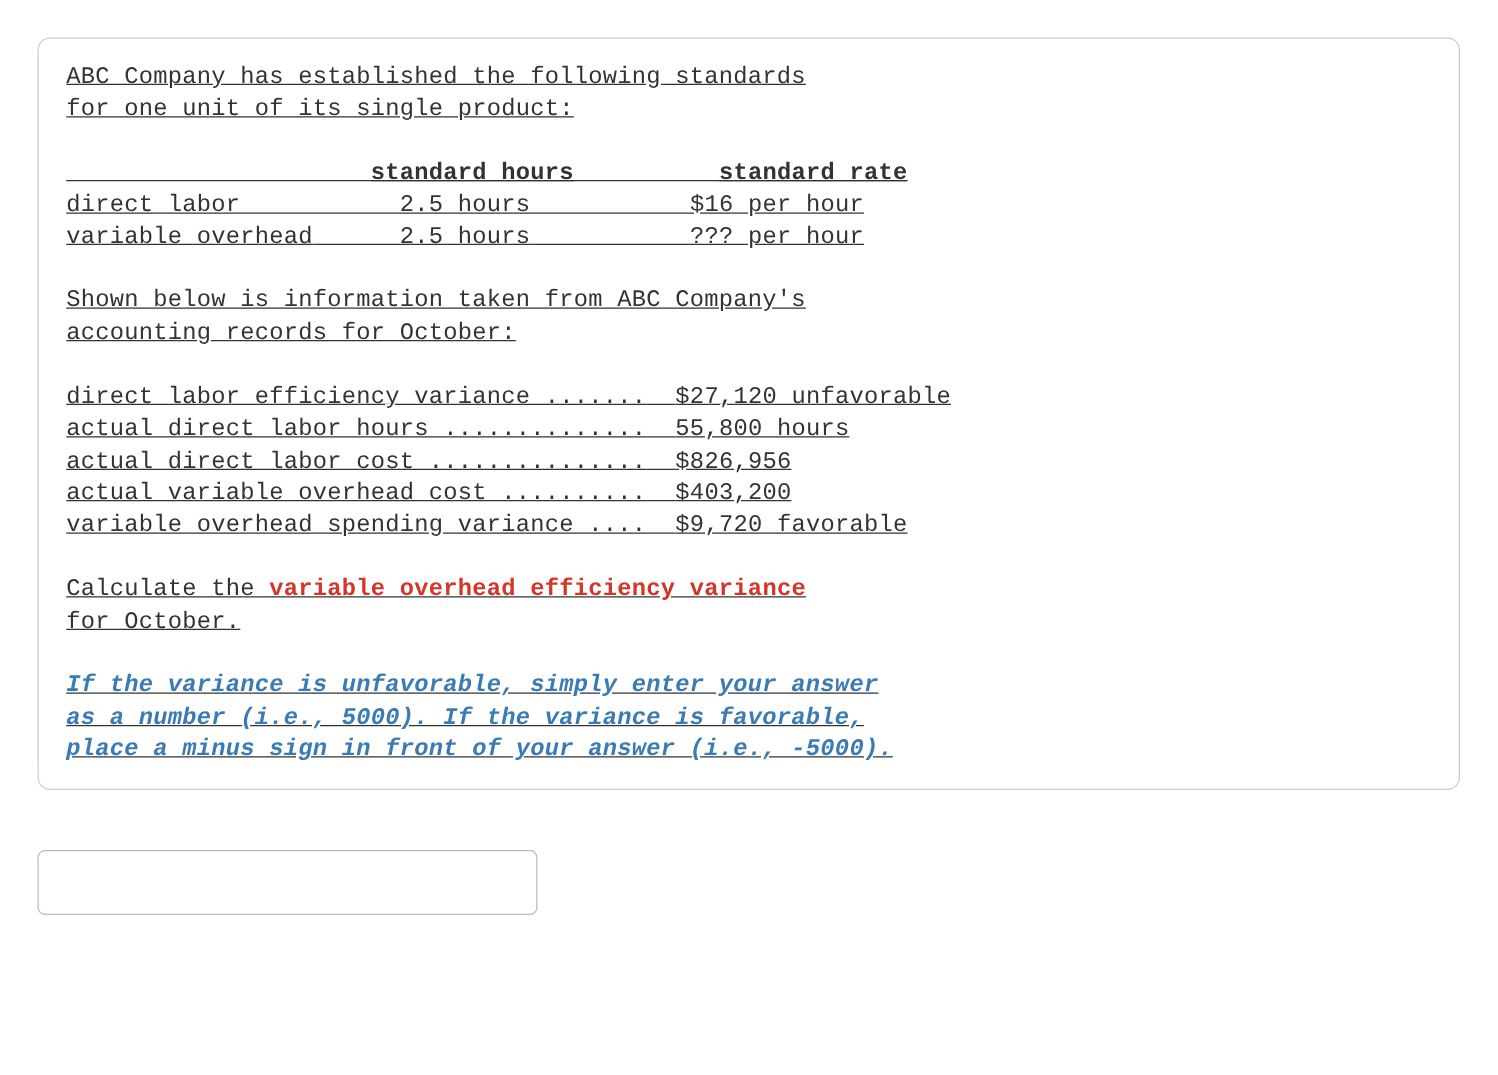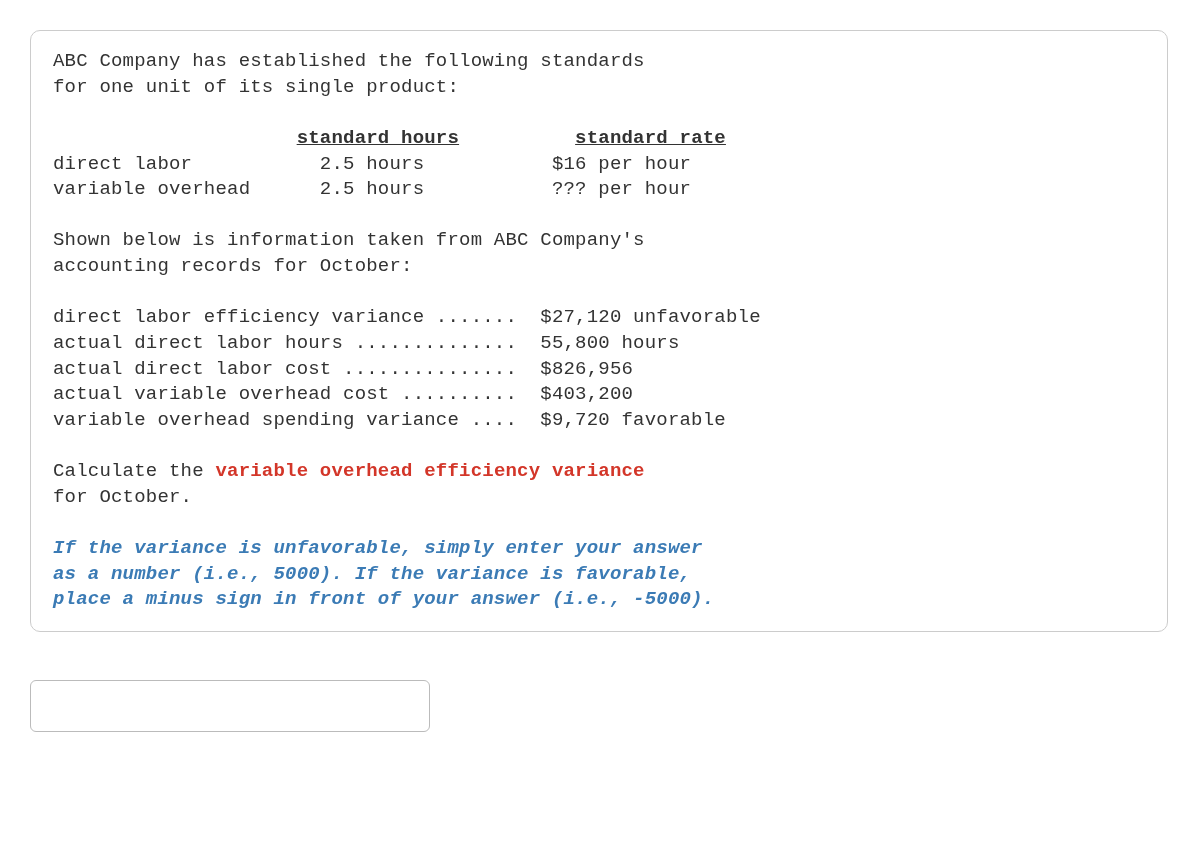--- a/index.html
+++ b/index.html
@@ -10,20 +10,21 @@
     line-height: 1.35;
     color: #333;
     background: #fff;
   }
   .panel {
     border: 1px solid #ccc;
     border-radius: 10px;
     padding: 18px 22px;
     white-space: pre;
     letter-spacing: 0.2px;
+    text-decoration: underline;
   }
   .panel .line { white-space: pre; }
   .underline-heading { text-decoration: underline; font-weight: 600; }
   .red { color: #d33629; font-weight: 600; }
   .blue { color: #3b7bb5; font-style: italic; font-weight: 600; }
   .answer-input {
     margin-top: 48px;
     width: 400px;
     height: 52px;
     border: 1px solid #bbb;

